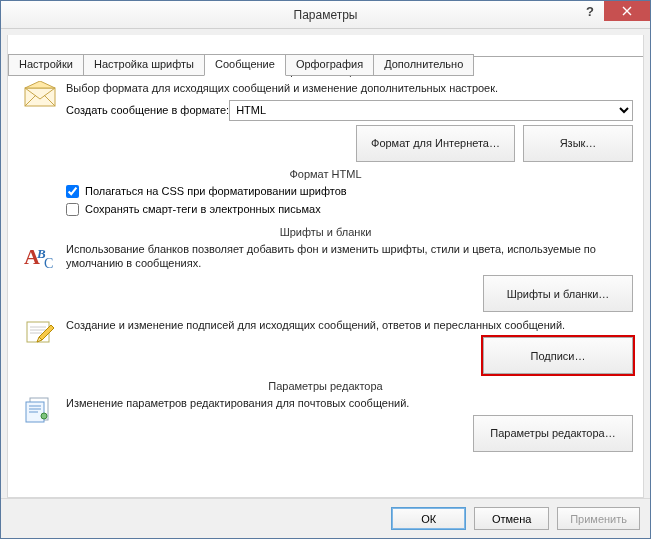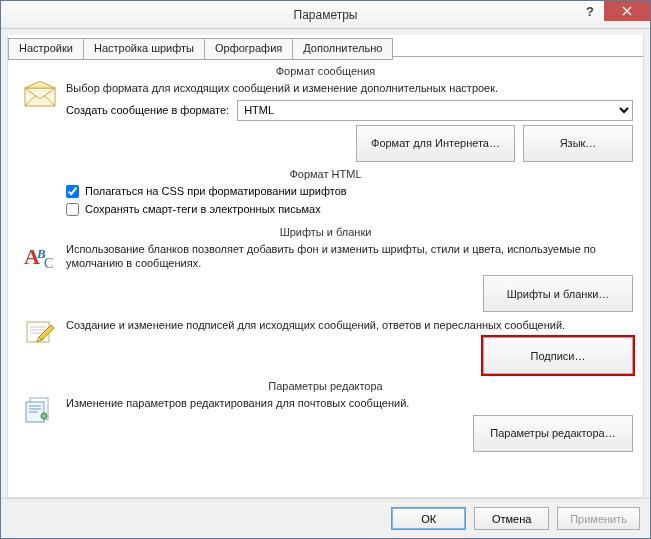--- a/index.html
+++ b/index.html
@@ -5,33 +5,33 @@
   * { box-sizing: border-box; }
   body { margin: 0; padding: 0; font-family: "Segoe UI", Tahoma, sans-serif; font-size: 11px; background: #fff; }
   .window { width: 651px; height: 539px; border: 1px solid #5a7aa0; background: #f0f0f0; display: flex; flex-direction: column; }
   .titlebar { height: 28px; background: linear-gradient(#fdfdfd, #f0f0f0); display: flex; align-items: center; position: relative; border-bottom: 1px solid #d0d0d0; }
   .titlebar .title { flex: 1; text-align: center; font-size: 12px; color: #333; }
   .titlebar .controls { position: absolute; right: 0; top: 0; display: flex; height: 20px; }
   .titlebar .help { width: 28px; height: 20px; display: flex; align-items: center; justify-content: center; color: #444; font-size: 13px; font-weight: bold;}
   .titlebar .close { width: 46px; height: 20px; background: #c75050; display: flex; align-items: center; justify-content: center; color: #fff; font-size: 13px;}
   .tabs-wrap { background: #fff; margin: 6px 6px 0 6px; flex: 1; display: flex; flex-direction: column; border: 1px solid #d9d9d9; border-top: none;}
   .tab-row { display: flex; height: 22px; position: relative;}
-  .tab { padding: 3px 10px 0 10px; border: 1px solid #aaa; border-bottom: 1px solid #aaa; background: #f8f8f8; margin-right: -1px; font-size: 11px; color: #222; position: relative; top:3px;}
+  .tab { padding: 3px 10px 0 10px; border: 1px solid #aaa; border-bottom: 1px solid #aaa; background: #f8f8f8; margin-right: -1px; font-size: 11px; color: #222; position: relative; top:19px;}
   .tab.active { background: #fff; border-bottom: 1px solid #fff; z-index: 2;}
   .tab-filler { flex:1; border-bottom: 1px solid #aaa;}
   .content { flex: 1; background: #fff; padding: 8px 10px 4px 10px; overflow: hidden;}
   .group { margin-bottom: 6px; }
   .group-title { display: flex; align-items: center; color: #333; margin-bottom: 4px; flex-direction: column;}
   .group-title .gt-text { white-space: nowrap; }
   .group-title .gt-line { flex: 1; height: 1px; background: #d0d0d0; margin-left: 6px;}
   .group-body { display: flex; gap: 10px; padding-left: 6px;}
   .group-icon { width: 32px; height: 32px; flex: none; display:flex; align-items:flex-start; justify-content:center;}
   .group-content { flex: 1; }
   .desc { color: #222; margin-bottom: 4px; line-height: 1.35;}
-  .form-row { display: flex; align-items: center; gap: 8px; margin-bottom: 4px;}
+  .form-row { display: flex; align-items: center; gap: 0; margin-bottom: 4px;}
   .form-label { white-space: nowrap; }
   select.combo { flex: 1; height: 21px; font: inherit; border: 1px solid #a9a9a9; background: #fff; padding: 1px 2px;}
   .btn-row { display: flex; justify-content: flex-end; gap: 8px; margin-top: 4px;}
   button.wbtn { height: 37px; font: inherit; background: linear-gradient(#fcfcfc,#ececec); border: 1px solid #acacac; padding: 0 14px; min-width: 110px; color:#222;}
   .check-row { display: flex; align-items: flex-start; gap: 6px; margin-bottom: 3px; }
   .check-row input[type=checkbox]{ margin: 1px 0 0 0; width:13px; height:13px;}
   .check-row .lbl { line-height: 1.35; }
   .highlight { outline: 2px solid #d40000; outline-offset: 0;}
   .bottom-bar { height: 40px; border-top: 1px solid #d9d9d9; background: #f0f0f0; display: flex; align-items: center; justify-content: flex-end; gap: 8px; padding: 12px 10px;}
   .bottom-bar button { height: 23px; min-width: 75px; font: inherit; background: linear-gradient(#fcfcfc,#ececec); border: 1px solid #acacac; padding: 0 12px;}
@@ -51,20 +51,21 @@
             <path d="M1 1 L9 9 M9 1 L1 9" stroke="#fff" stroke-width="1.4"></path>
           </svg>
       </div>
     </div>
   </div>
 
   <div class="tabs-wrap">
     <div class="tab-row">
       <div class="tab">Настройки</div>
       <div class="tab">Настройка шрифты</div>
+      <div class="tab active">Сообщение</div>
       <div class="tab">Орфография</div>
       <div class="tab">Дополнительно</div>
       <div class="tab-filler"></div>
     </div>
 
     <div class="content">
 
       <div class="group">
         <div class="group-title">
             <span class="gt-text">Формат сообщения</span>

